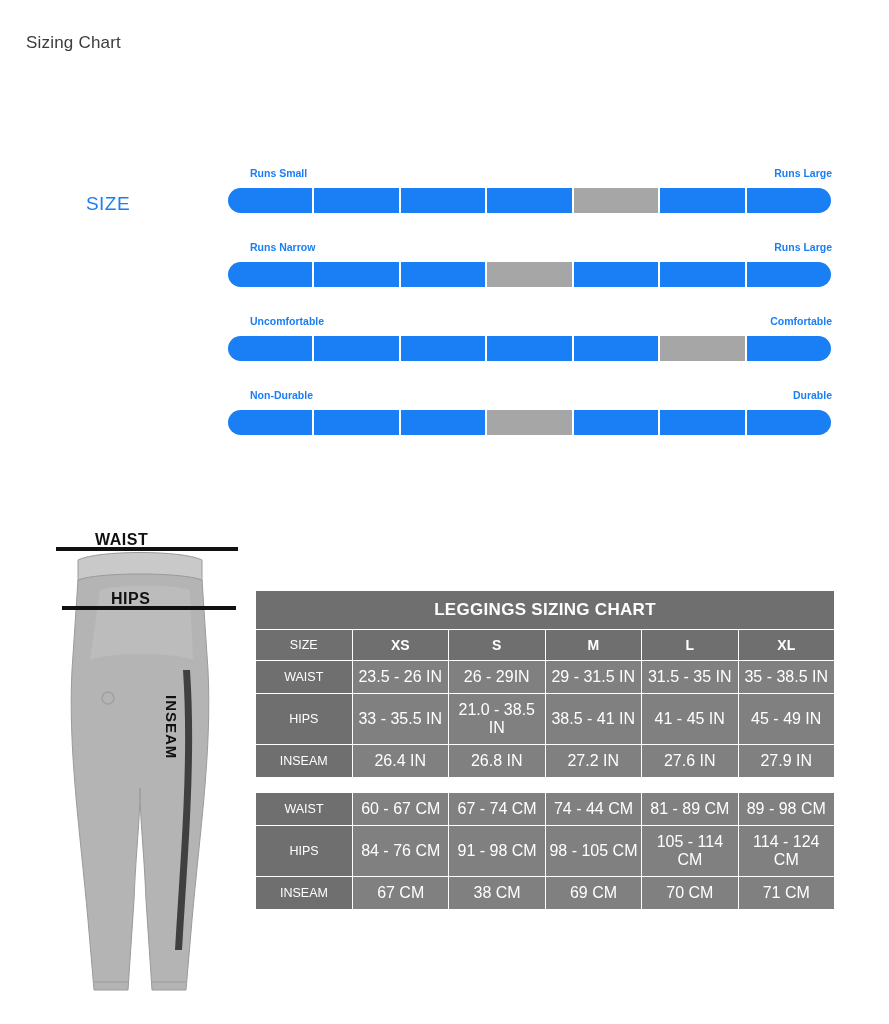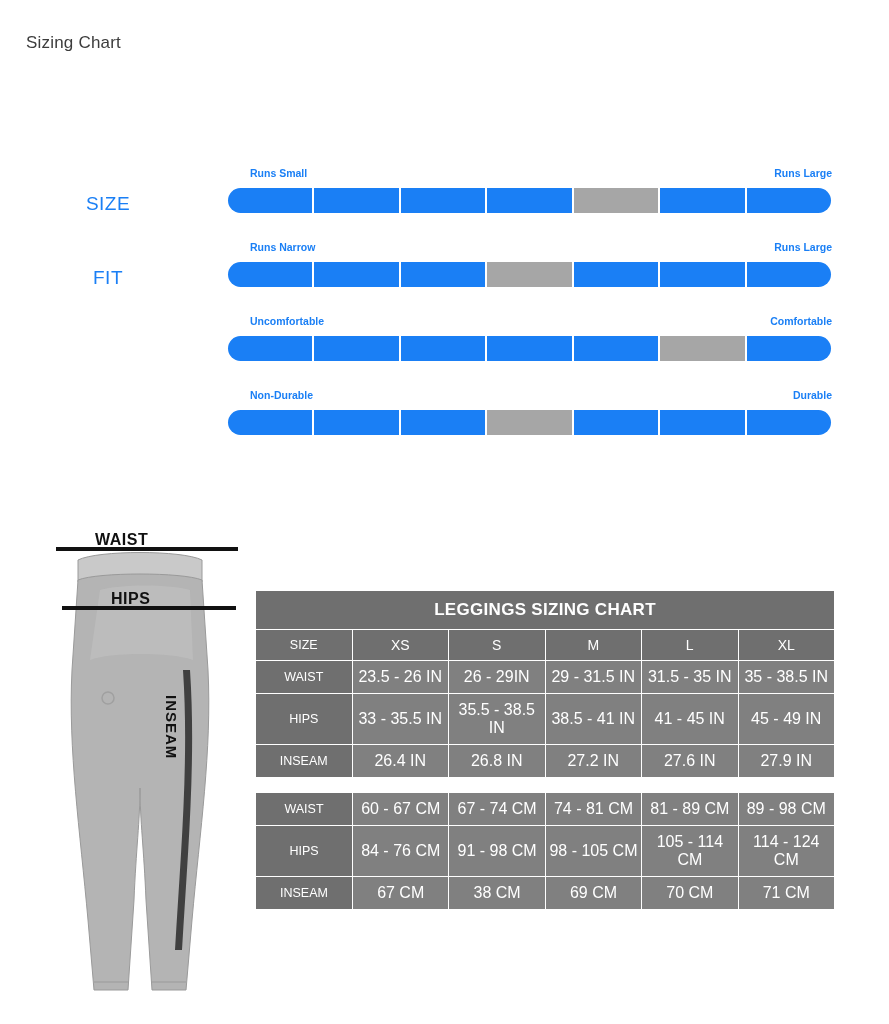--- a/index.html
+++ b/index.html
@@ -128,21 +128,21 @@
   }
   th, td {
     border: 1px solid #ffffff;
     text-align: center;
     font-size: 16px;
     color: #ffffff;
     padding: 7px 2px;
   }
   .hdr-cell {
     background: #6f6f6f;
-    font-weight: normal;
+    font-weight: bold;
     font-size: 14px;
   }
   .row-label {
     background: #6f6f6f;
     font-weight: normal;
     font-size: 12.5px;
     width: 92px;
   }
   .data-cell { background: #808080; }
   .tbl-gap { height: 14px; }
@@ -163,21 +163,20 @@
       <div class="seg"></div>
       <div class="seg"></div>
       <div class="seg"></div>
       <div class="seg inactive"></div>
       <div class="seg"></div>
       <div class="seg"></div>
     </div>
   </div>
 
   <div class="scale-row">
-    <div class="scale-label">FIT</div>
     <div class="cap-left">Runs Narrow</div>
     <div class="cap-right">Runs Large</div>
     <div class="scale-track">
       <div class="seg"></div>
       <div class="seg"></div>
       <div class="seg"></div>
       <div class="seg inactive"></div>
       <div class="seg"></div>
       <div class="seg"></div>
       <div class="seg"></div>
@@ -263,21 +262,21 @@
       <td class="row-label">WAIST</td>
       <td class="data-cell">23.5 - 26 IN</td>
       <td class="data-cell">26 - 29IN</td>
       <td class="data-cell">29 - 31.5 IN</td>
       <td class="data-cell">31.5 - 35 IN</td>
       <td class="data-cell">35 - 38.5 IN</td>
     </tr>
     <tr>
       <td class="row-label">HIPS</td>
       <td class="data-cell">33 - 35.5 IN</td>
-      <td class="data-cell">35.5 - 38.5 IN</td>
+      <td class="data-cell">21.0 - 38.5 IN</td>
       <td class="data-cell">38.5 - 41 IN</td>
       <td class="data-cell">41 - 45 IN</td>
       <td class="data-cell">45 - 49 IN</td>
     </tr>
     <tr>
       <td class="row-label">INSEAM</td>
       <td class="data-cell">26.4 IN</td>
       <td class="data-cell">26.8 IN</td>
       <td class="data-cell">27.2 IN</td>
       <td class="data-cell">27.6 IN</td>
@@ -287,21 +286,21 @@
     </table>
 
   <div class="tbl-gap"></div>
 
   <table>
     <tbody>
         <tr>
       <td class="row-label">WAIST</td>
       <td class="data-cell">60 - 67 CM</td>
       <td class="data-cell">67 - 74 CM</td>
-      <td class="data-cell">74 - 81 CM</td>
+      <td class="data-cell">74 - 44 CM</td>
       <td class="data-cell">81 - 89 CM</td>
       <td class="data-cell">89 - 98 CM</td>
     </tr>
     <tr>
       <td class="row-label">HIPS</td>
       <td class="data-cell">84 - 76 CM</td>
       <td class="data-cell">91 - 98 CM</td>
       <td class="data-cell">98 - 105 CM</td>
       <td class="data-cell">105 - 114 CM</td>
       <td class="data-cell">114 - 124 CM</td>

